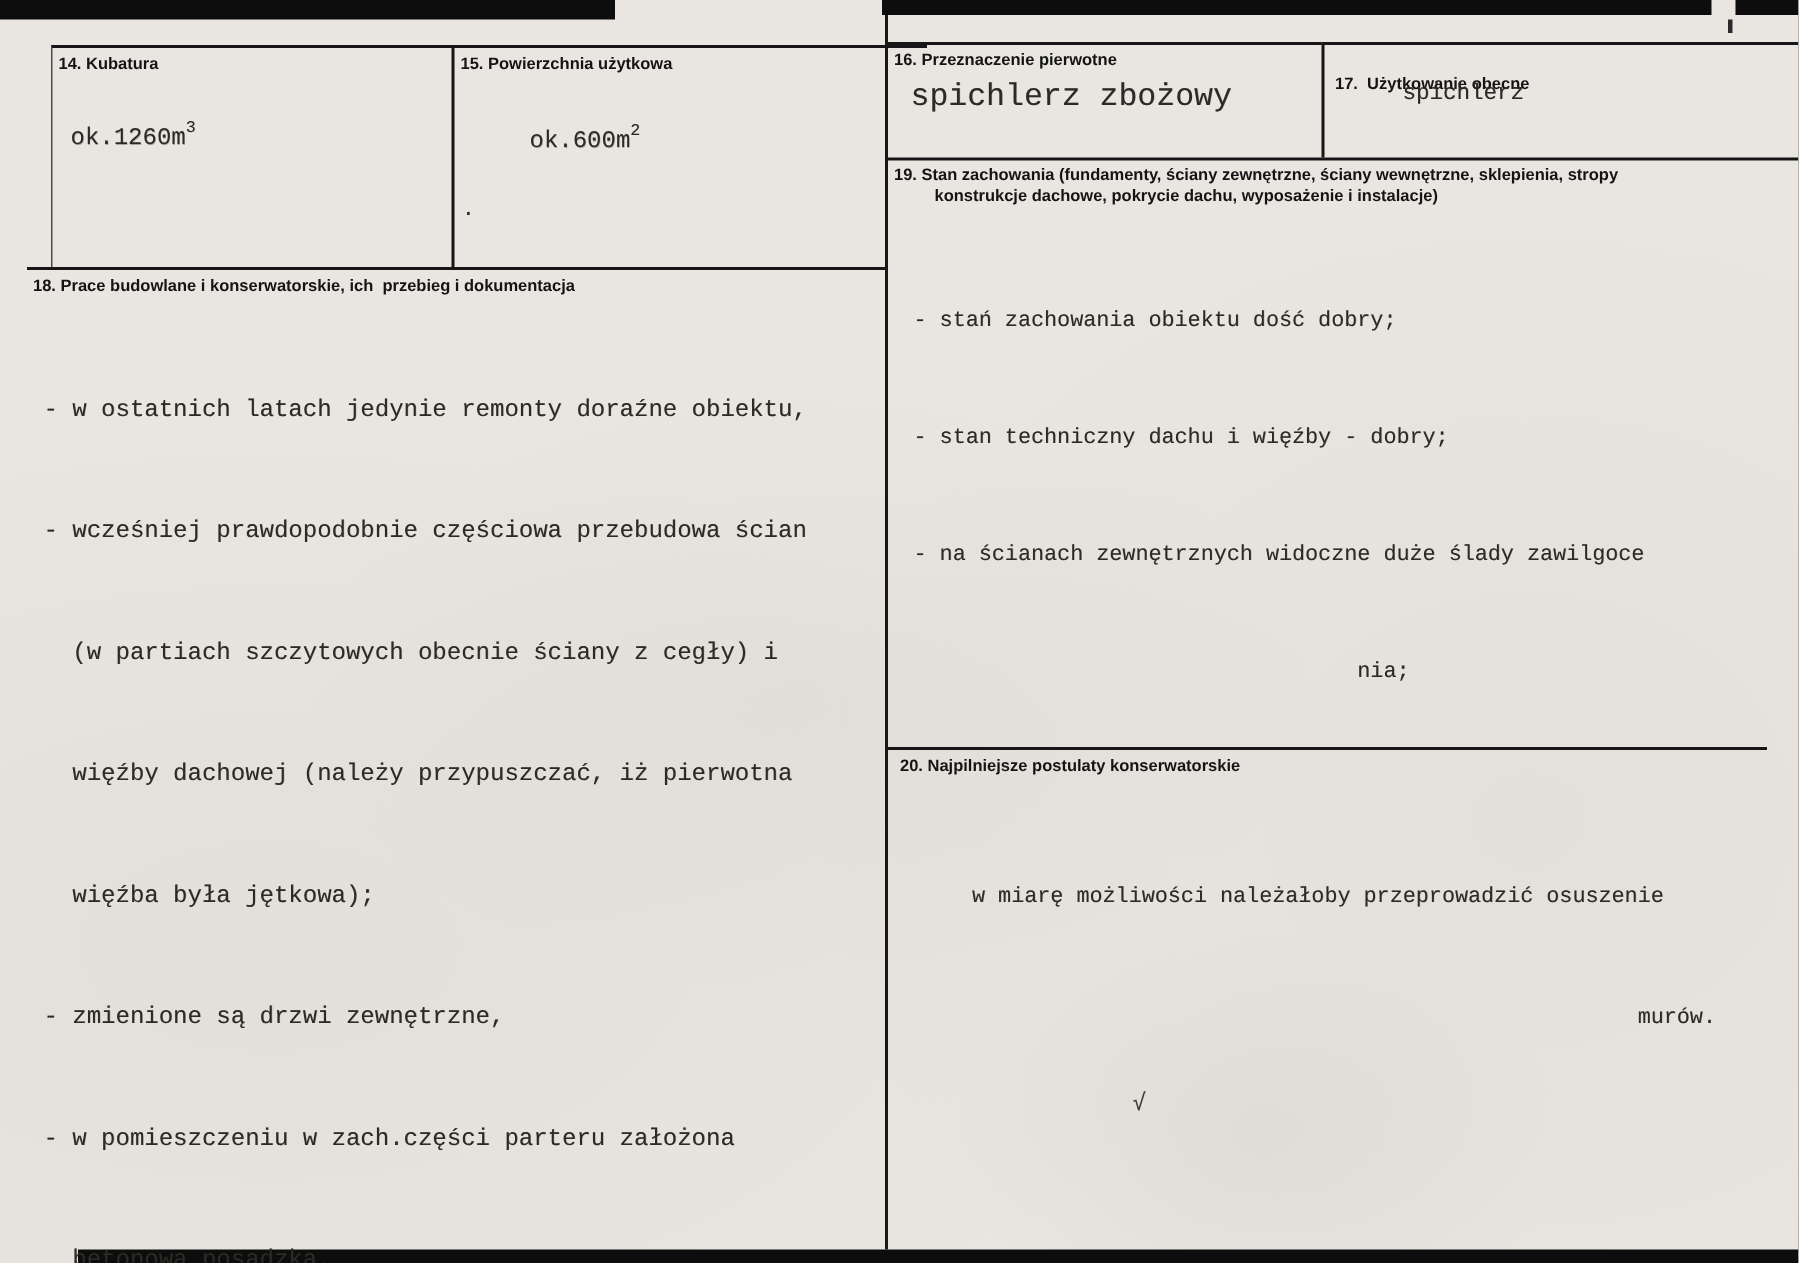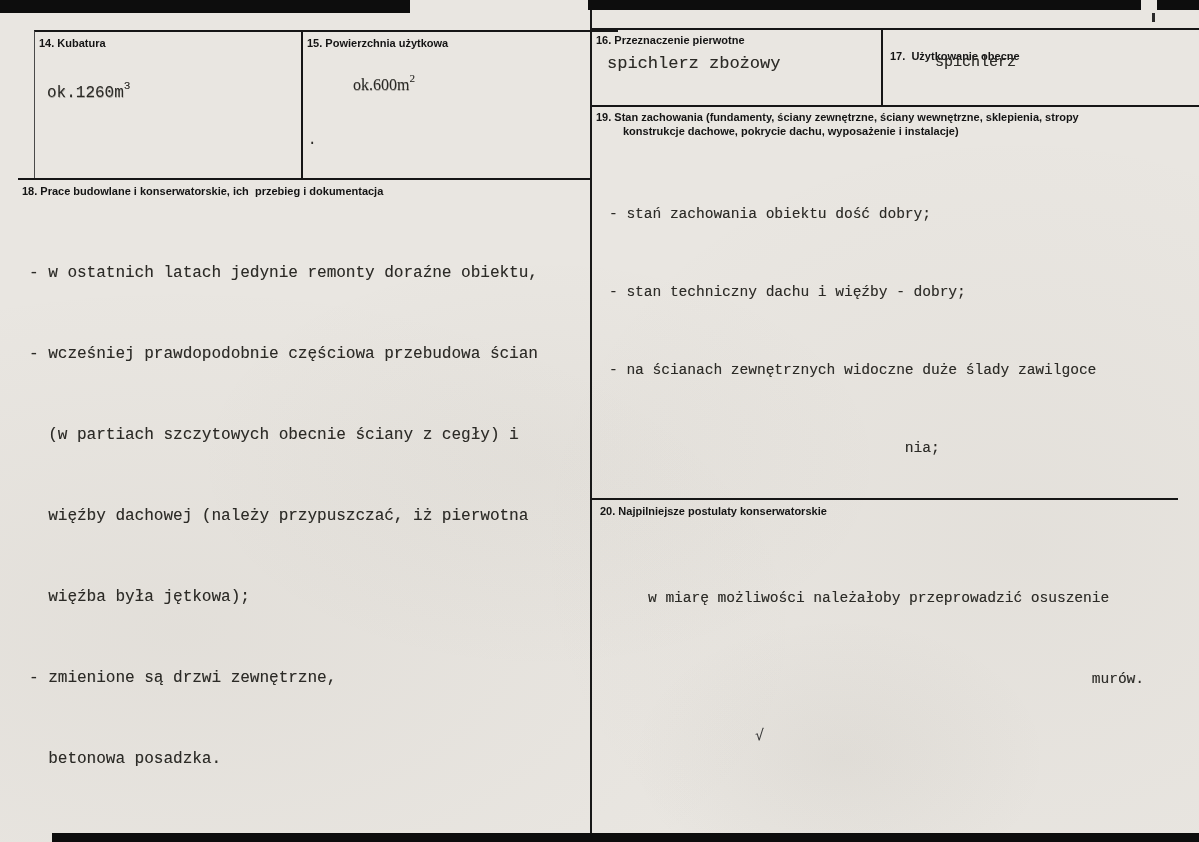--- a/index.html
+++ b/index.html
@@ -71,23 +71,23 @@
   }
 
   .tw {
     position: absolute;
     font-family: "Liberation Mono", "DejaVu Sans Mono", monospace;
     color: #2b2a26;
     white-space: pre;
     text-shadow: 0.3px 0.3px 0 rgba(45,42,38,0.35);
   }
   .value14 { left: 12px; top: 50px; font-size: 16px; }
-  .value15 { left: 50px; top: 42px; font-size: 16px; font-family: Liberation Serif, serif; }
+  .value15 { left: 50px; top: 52px; font-size: 16px; }
   .stray-dot { left: 5px; top: 100px; font-size: 14px; }
-  .value16 { left: 15px; top: 24px; font-size: 17px; }
+  .value16 { left: 15px; top: 24px; font-size: 21px; }
   .value17 { left: 52px; top: 24px; font-size: 15px; }
   .content18 { left: 11px; top: 26px; font-size: 16px;   line-height: 27px; }
   .content19 { left: 17px; top: 42px; font-size: 14.5px; line-height: 26px; }
   .content20 { left: 28px; top: 31px; font-size: 14.5px; line-height: 27px; margin-left: 28px; }
   .tw sup {
     font-size: 11px;
     position: relative;
     top: -2px;
     vertical-align: super;
   }
@@ -125,20 +125,21 @@
 
   <section class="box box18">
     <div class="flabel">18. Prace budowlane i konserwatorskie, ich  przebieg i dokumentacja</div>
     <div class="tw content18">
       <div>- w ostatnich latach jedynie remonty doraźne obiektu,</div>
       <div>- wcześniej prawdopodobnie częściowa przebudowa ścian</div>
       <div>  (w partiach szczytowych obecnie ściany z cegły) i</div>
       <div>  więźby dachowej (należy przypuszczać, iż pierwotna</div>
       <div>  więźba była jętkowa);</div>
       <div>- zmienione są drzwi zewnętrzne,</div>
+      <div>- w pomieszczeniu w zach.części parteru założona</div>
       <div>  betonowa posadzka.</div>
     </div>
   </section>
 
   <section class="box box16">
     <div class="flabel">16. Przeznaczenie pierwotne</div>
     <div class="tw value16">spichlerz zbożowy</div>
   </section>
 
   <section class="box box17">

